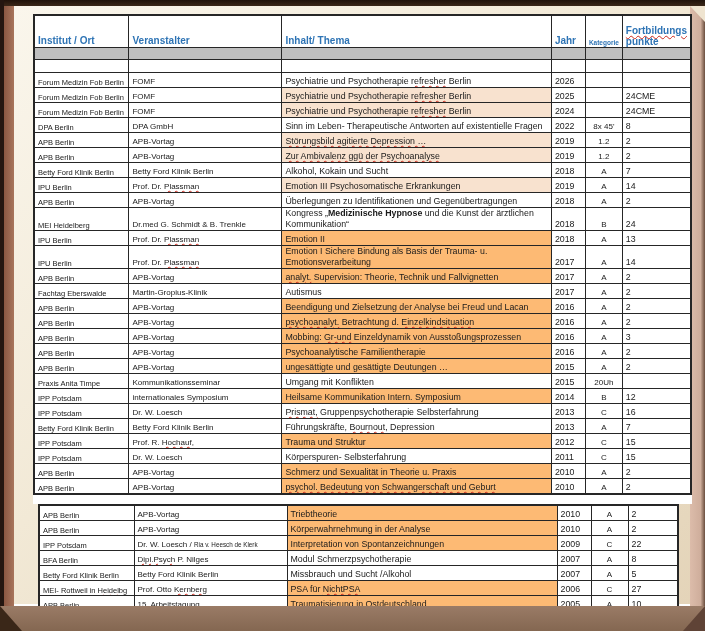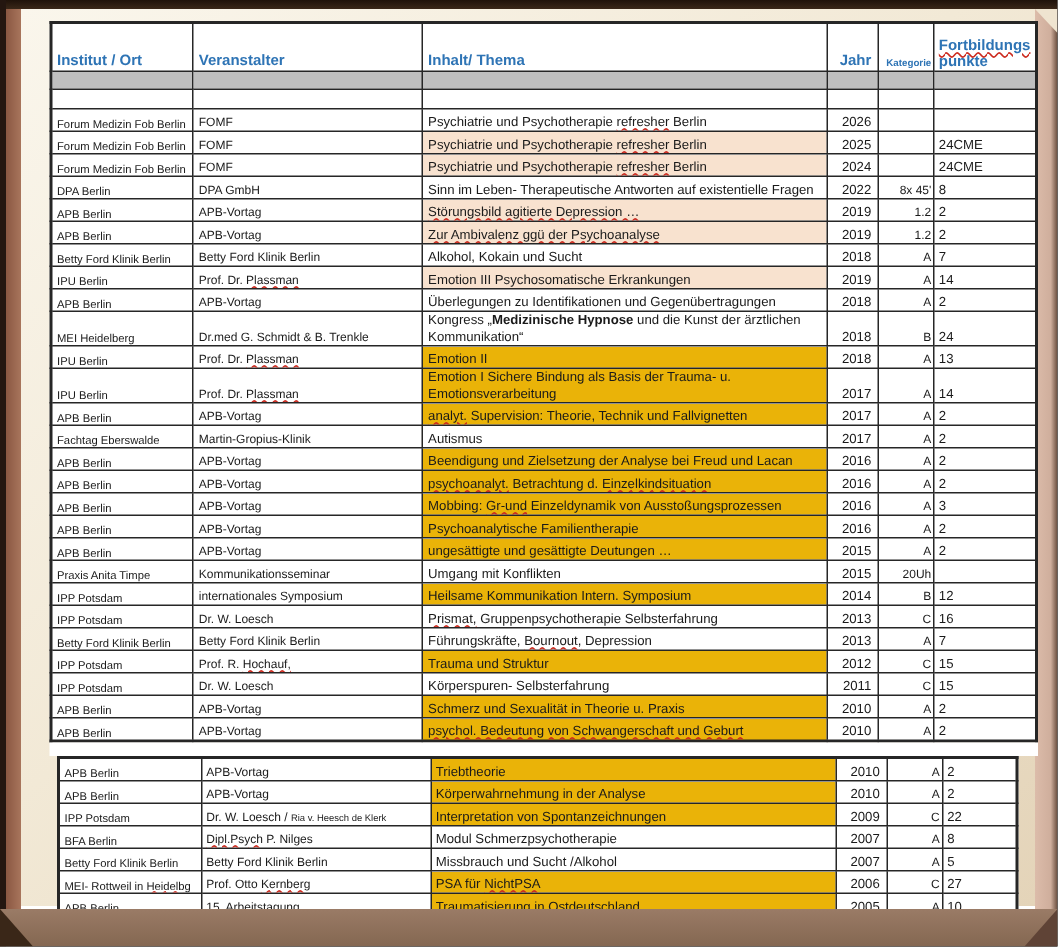--- a/index.html
+++ b/index.html
@@ -23,24 +23,24 @@
   table.seg{border:2px solid #262626;}
   td{border:1px solid #262626;padding:0 3px;vertical-align:bottom;overflow:hidden;
      font-size:8.8px;line-height:1.25;color:#1a1a1a;height:14px;}
   tr.hdr td{color:#2E74B5;font-weight:bold;font-size:10px;height:31px;vertical-align:bottom;white-space:nowrap;}
   tr.hdr td.c-kat{font-size:6.5px;}
   tr.hdr td.c-pkt{white-space:normal;line-height:1.1;}
   tr.gray td{background:#BFBFBF;height:10px;}
   tr.blank td{height:12px;}
   td.c-inst{font-size:7.5px;white-space:nowrap;margin-top:12px;}
   td.c-ver{font-size:8px;white-space:nowrap;}
-  td.c-jahr{text-align:right;padding-right:4px;white-space:nowrap;}
-  td.c-kat{text-align:right;font-size:8px;white-space:nowrap;padding:0 1px;}
+  td.c-jahr{text-align:left;padding-right:4px;white-space:nowrap;}
+  td.c-kat{text-align:center;font-size:8px;white-space:nowrap;padding:0 1px;}
   td.c-pkt{text-align:left;white-space:nowrap;}
-  td.hl-pink{background:#eab308;}
+  td.hl-pink{background:#fdba74;}
   td.hl-peach{background:#F8E2CF;}
   .sq{text-decoration:underline;text-decoration-style:wavy;text-decoration-color:#cc2a1e;
       text-decoration-thickness:1px;text-underline-offset:1px;}
   .b{font-weight:bold;}
   .sm{font-size:6.3px;}
   .gap{height:9px;width:659px;background:#ffffff;}
   .seg2wrap{margin-left:5px;}
 </style>
 </head>
 <body>

